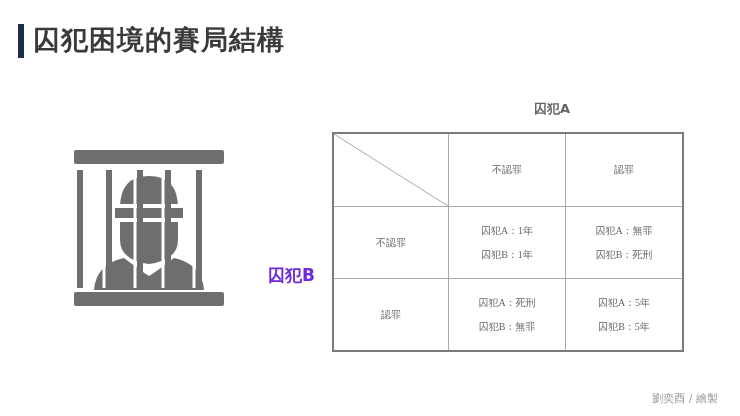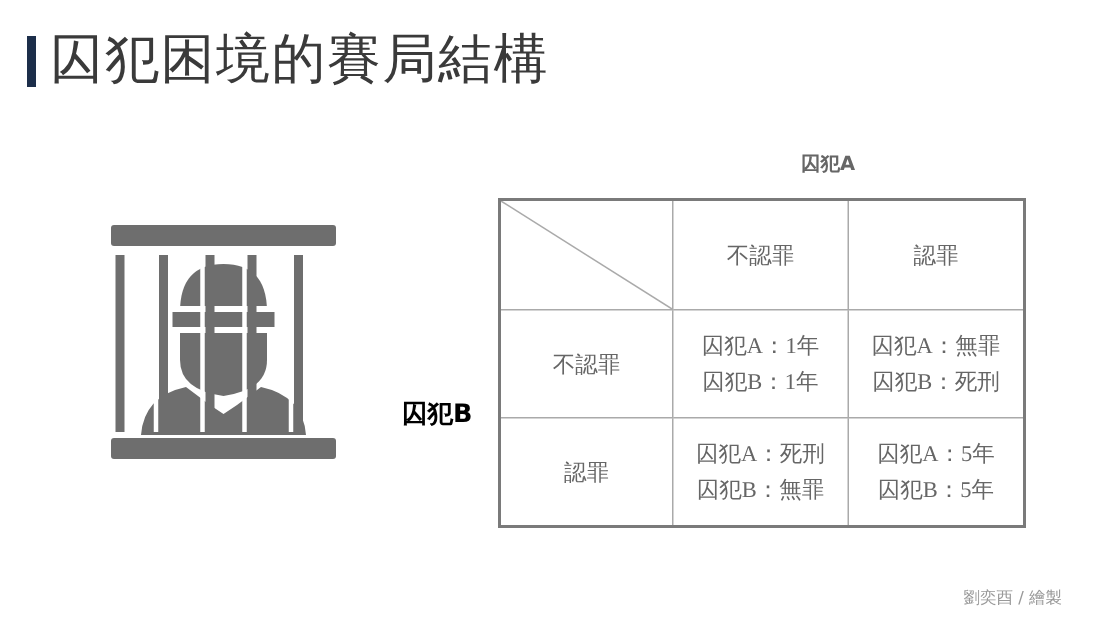--- a/index.html
+++ b/index.html
@@ -1,30 +1,30 @@
 <!DOCTYPE html>
 <html><head>
 <meta charset="utf-8">
 <style>
   html, body { margin:0; padding:0; }
   body { width:740px; height:416px; background:#ffffff; position:relative; overflow:hidden;
          font-family: "DejaVu Sans", "Liberation Sans", sans-serif; color:#555; }
   .title-bar { position:absolute; left:18px; top:24px; width:6px; height:34px; background:#1c2e4a; }
-  .title { position:absolute; left:33px; top:20px; font-size:36px; font-weight:normal; color:#3a3a3a; letter-spacing:1px; line-height:40px; }
+  .title { position:absolute; left:33px; top:20px; font-size:27px; font-weight:bold; color:#3a3a3a; letter-spacing:1px; line-height:40px; }
   .icon { position:absolute; left:72px; top:148px; width:160px; height:160px; }
   .label-a { position:absolute; left:534px; top:100px; font-size:13px; font-weight:bold; color:#666; }
-  .label-b { position:absolute; left:268px; top:264px; font-size:17px; font-weight:bold; color:#000000; }
+  .label-b { position:absolute; left:268px; top:264px; font-size:17px; font-weight:bold; color:#6d28d9; }
   table.matrix { position:absolute; left:332px; top:132px; border-collapse:collapse; border:2px solid #7a7a7a; }
-  table.matrix td { border:1px solid #aaa; text-align:center; vertical-align:middle; font-size:15px; color:#666; line-height:24px; padding:0; }
+  table.matrix td { border:1px solid #aaa; text-align:center; vertical-align:middle; font-size:10px; color:#666; line-height:24px; padding:0; }
   td.corner { width:114px; height:72px; position:relative; }
   td.col { width:116px; height:72px; }
   td.row { width:114px; height:71px; }
   td.cell { width:116px; height:71px;font-family:Liberation Serif, serif; }
   .diag { position:absolute; left:0; top:0; width:100%; height:100%; }
-  .footer { position:absolute; right:32px; bottom:10px; font-size:11px; color:#999;margin-top:44px; }
+  .footer { position:absolute; right:22px; bottom:10px; font-size:11px; color:#999;margin-top:44px; }
 </style>
 </head>
 <body>
 
 <div class="title-bar"></div>
 <div class="title">囚犯困境的賽局結構</div>
 
 <svg class="icon" viewBox="0 0 160 160">
   <g fill="#6e6e6e">
     <rect x="2" y="2" width="150" height="14" rx="2"></rect>

